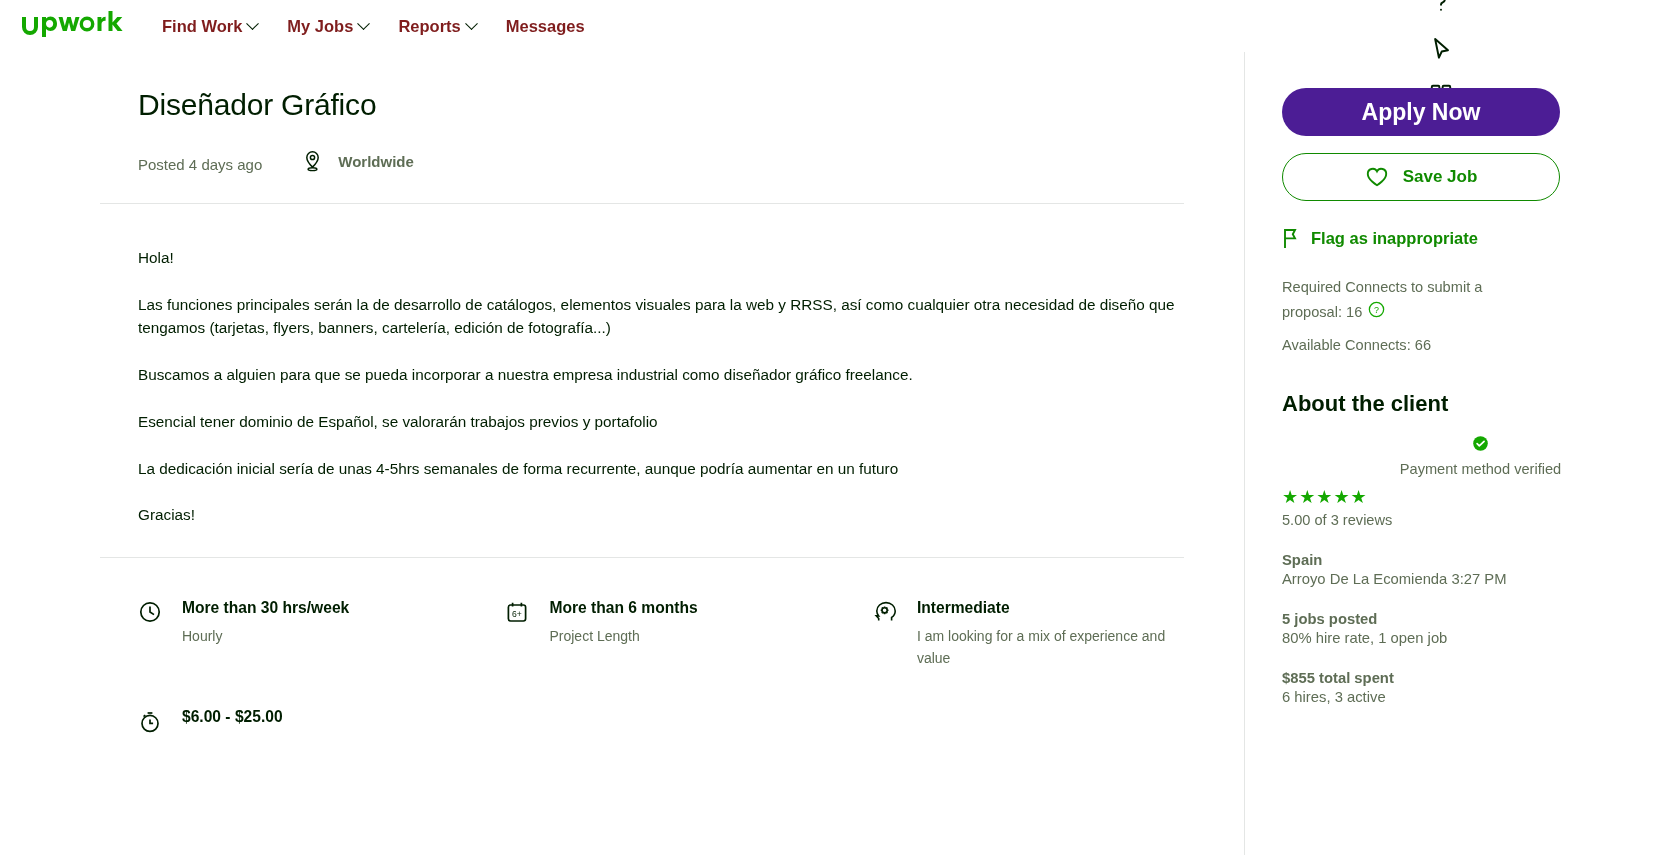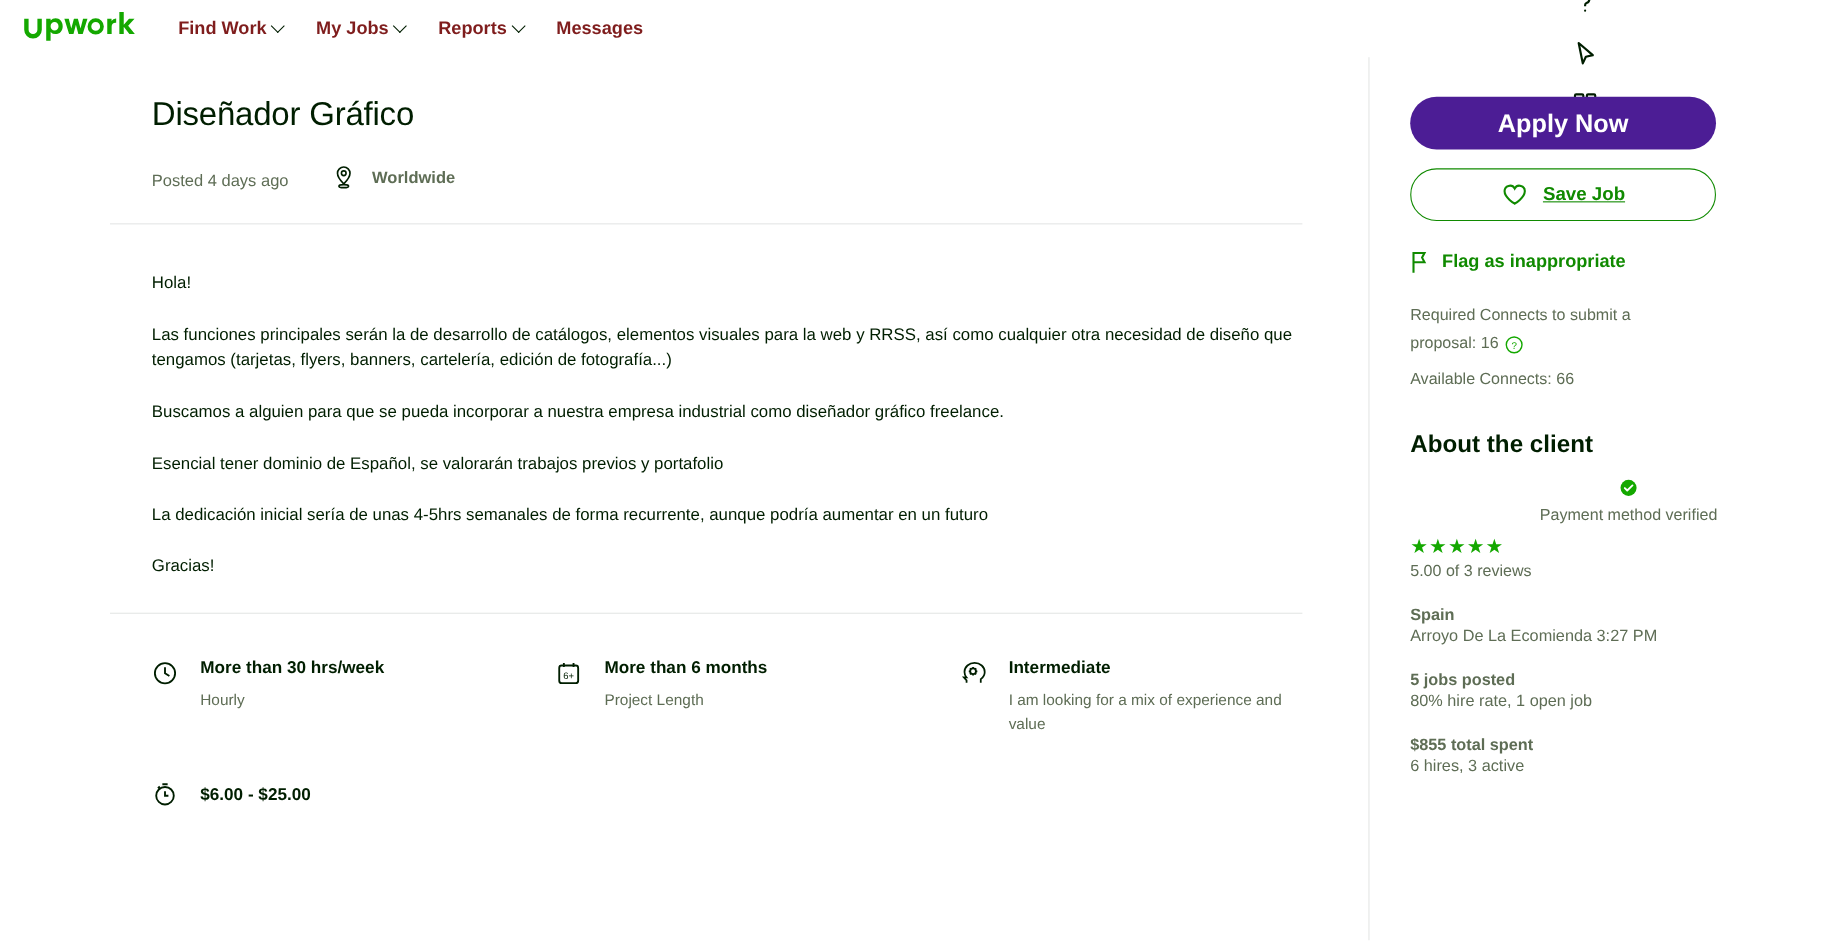--- a/index.html
+++ b/index.html
@@ -190,21 +190,21 @@
     font-size: 14px;
     color: #5e6d55;
     margin-top: 8px;
     line-height: 1.55;
     max-width: 260px;
   }
   .budget-row {
     display: flex;
     gap: 20px;
     margin: 38px 0 0 38px;
-    align-items: center;
+    align-items: flex-start;
   }
   .budget-text {
     font-size: 15.6px;
     font-weight: bold;
     color: #001e00;
   }
 
   
   .btn-apply {
     display: block;
@@ -229,40 +229,39 @@
     height: 48px;
     margin-top: 17px;
     background: #fff;
     color: #108a00;
     border: 1.5px solid #108a00;
     border-radius: 24px;
     font-size: 17px;
     font-weight: bold;
     font-family: "Liberation Sans", sans-serif;
     cursor: pointer;
-    text-decoration: underline;
   }
   .flag-link {
     display: flex;
     align-items: center;
     gap: 11px;
     margin-top: 26px;
     color: #108a00;
     font-size: 16.5px;
     font-weight: bold;
     cursor: pointer;
   }
   .connects {
     margin-top: 27px;
     font-size: 14.6px;
     color: #5e6d55;
     line-height: 1.6;
     max-width: 250px;
   }
-  .connects .line2 { margin-top: 2px; display: flex; align-items: center; gap: 6px; }
+  .connects .line2 { margin-top: 2px; display: flex; gap: 6px; }
   .avail {
     margin-top: 12px;
     font-size: 14.6px;
     color: #5e6d55;
   }
   .about-title {
     margin-top: 38px;
     font-size: 22px;
     font-weight: bold;
     color: #001e00;

